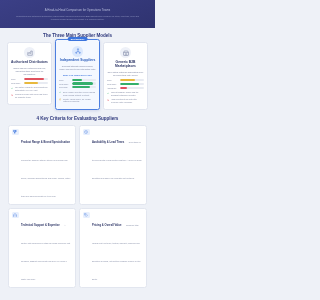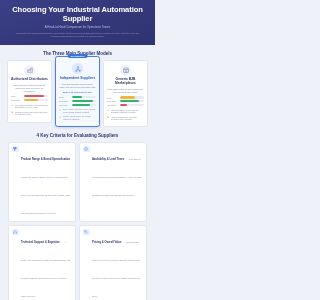--- a/index.html
+++ b/index.html
@@ -158,21 +158,20 @@
   .cicon svg { width:4px; height:4px; }
   .ctitle { font-size:2.7px; font-weight:bold; color:#2d3566; line-height:1.2; margin-bottom:1.2px; }
   .cdesc { font-size:2px; color:#858da6; line-height:1.4; }
 </style>
 </head>
 <body>
 
 <div class="page">
 
   <div class="hero">
-    <div class="hero-title">Choosing Your Industrial Automation Supplier</div>
     <div class="hero-sub">A Head-to-Head Comparison for Operations Teams</div>
     <div class="hero-desc">Understand how authorized distributors, independent suppliers and generic B2B marketplaces compare on stock, lead time, price and technical support before you commit to a sourcing partner.</div>
   </div>
 
   <div class="section">
     <div class="sec-title">The Three Main Supplier Models</div>
     <div class="models">
 
       <div class="mcard">
         <div class="micon">

